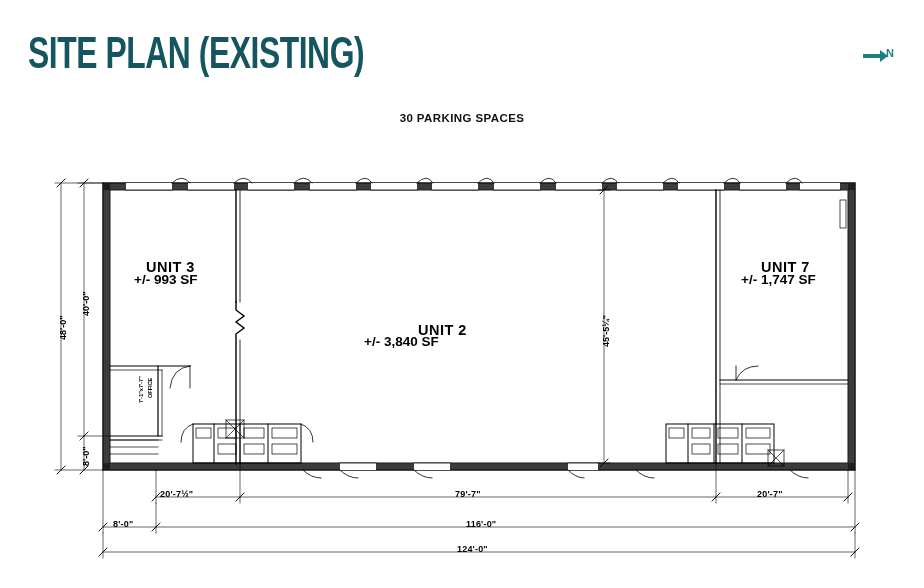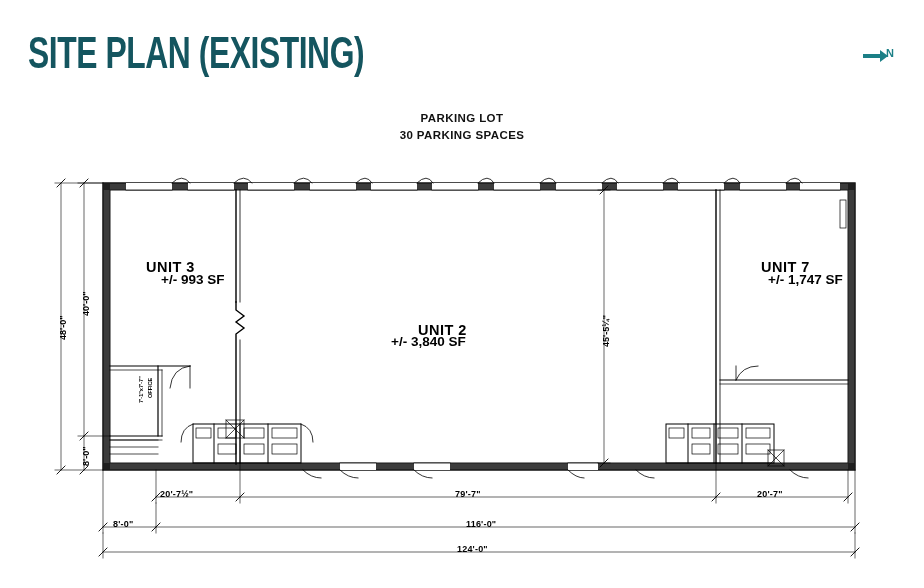--- a/index.html
+++ b/index.html
@@ -80,21 +80,20 @@
   }
   .unit-name {
     font-size: 14.5px;
     font-weight: bold;
     letter-spacing: 0.5px;
     margin-top: 11px;
   }
   .unit-sf {
     font-size: 13.5px;
     font-weight: bold;
-    margin-left: 27px;
   }
   .dim {
     font-size: 9px;
     font-weight: bold;
     letter-spacing: 0.2px;
   }
   .dim-v {
     font-size: 9px;
     font-weight: bold;
     transform: rotate(-90deg);
@@ -115,21 +114,20 @@
   <div id="title">SITE PLAN (EXISTING)</div>
 
   <div id="north">
     <svg width="40" height="22" viewBox="0 0 40 22">
       <path d="M1 9 L18 9 L18 5 L26 11 L18 17 L18 13 L1 13 Z" fill="#1b7f86"></path>
     </svg>
     <div class="n-label">N</div>
   </div>
 
   <div id="parking">
-    <div>PARKING LOT</div>
     <div>30 PARKING SPACES</div>
   </div>
 
   <svg id="plan" viewBox="0 0 924 588">
     <g fill="none" stroke="#000" stroke-linecap="square">
 
       <rect x="103" y="183" width="752" height="287" stroke-width="1.4" fill="#ffffff"></rect>
 
       <rect x="110" y="190" width="738" height="273" stroke-width="0.9"></rect>
 

